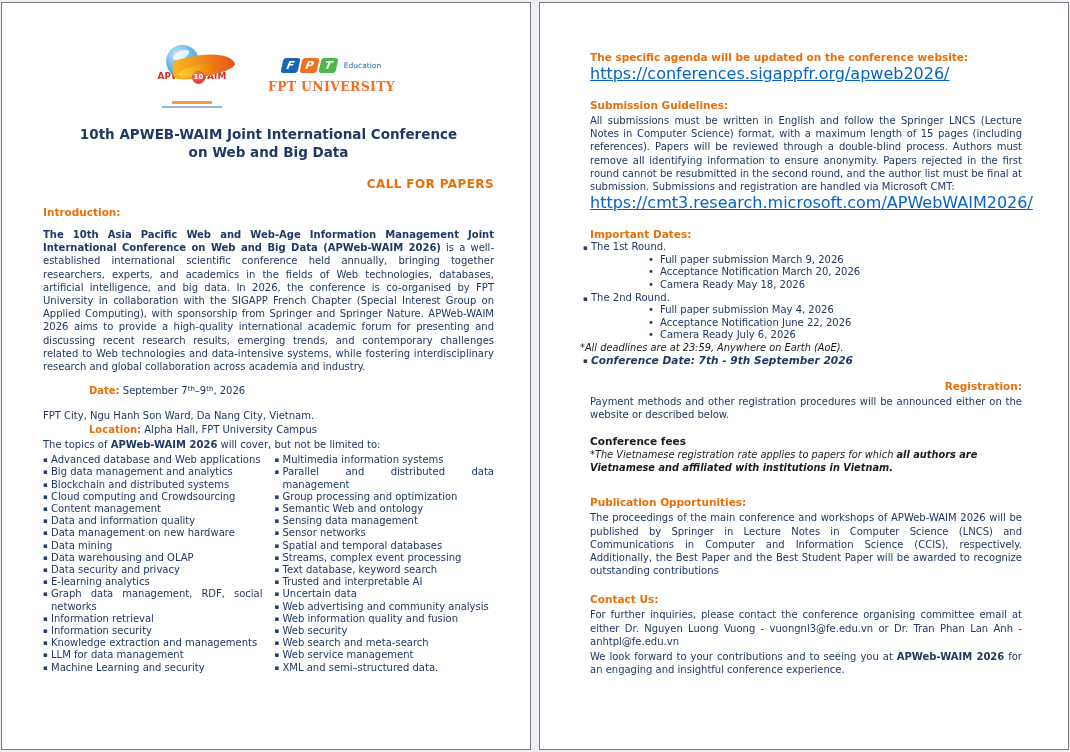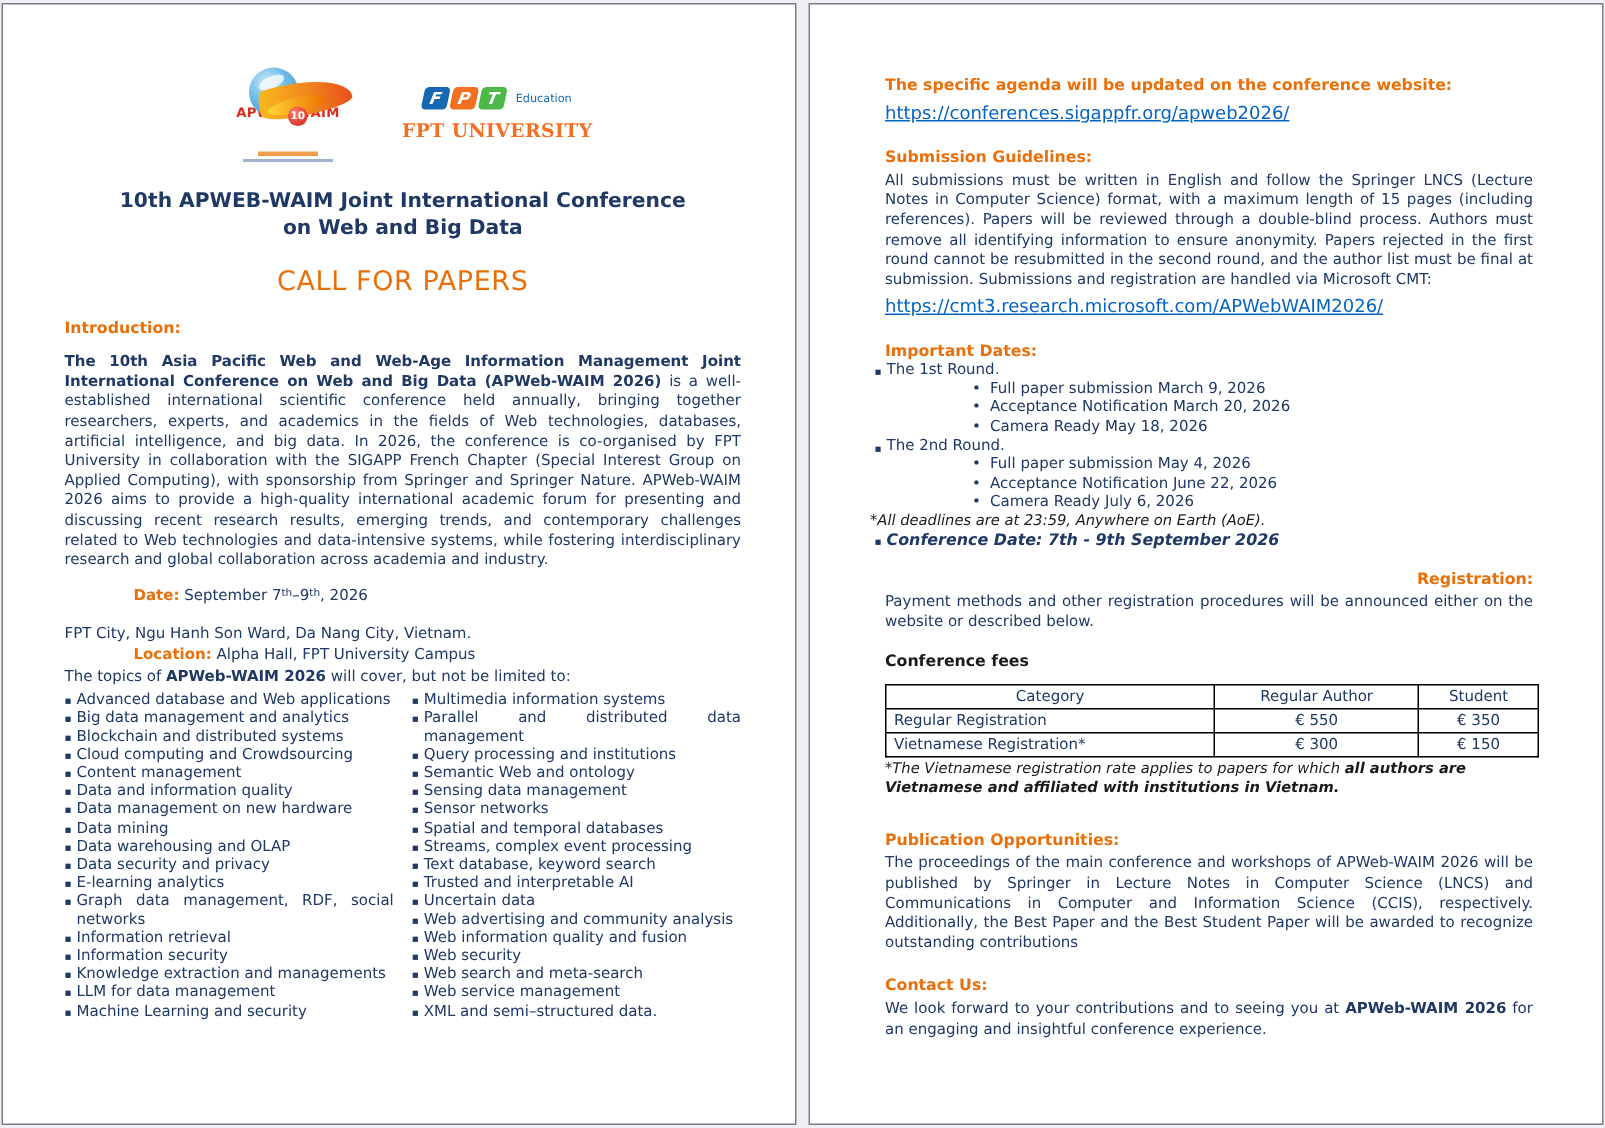--- a/index.html
+++ b/index.html
@@ -20,21 +20,21 @@
     position:absolute;top:2px;height:748px;width:530px;
     background:#ffffff;border:1px solid #7a7d82;box-sizing:border-box;
   }
   #page-left{left:1px;}
   #page-right{left:539px;}
 
   
   .h-orange{color:var(--orange);font-weight:bold;font-size:10.5px;line-height:13px;}
   .h-inline{color:var(--orange);font-weight:bold;padding-left:46px;}
   .body-p{font-size:10px;line-height:13.2px;text-align:justify;margin:0;}
-  .lnk{color:var(--link);text-decoration:underline;font-size:12px;line-height:13px;cursor:pointer;}
+  .lnk{color:var(--link);text-decoration:underline;font-size:16px;line-height:13px;cursor:pointer;}
   .sup{font-size:7px;position:relative;top:-3.5px;}
   .note{color:#1a1a1a;font-style:italic;font-size:9.8px;line-height:12.5px;}
 
   
   .lp-content{padding:42px 36px 0 41px;}
   .logo-row{display:flex;justify-content:center;align-items:flex-start;gap:26px;height:70px;}
 
   .apweb-logo{position:relative;width:100px;height:68px;}
   .globe{position:absolute;left:24px;top:0;width:33px;height:33px;border-radius:50%;z-index:1;
     background:radial-gradient(circle at 35% 30%, #cfe9f7 0%, #6fbde8 40%, #2f8fc7 100%);}
@@ -59,21 +59,21 @@
     color:#fff;font-weight:bold;font-style:italic;font-size:11px;
     display:flex;align-items:center;justify-content:center;}
   .f-blue{background:#1867B2;}
   .f-orange{background:#F36F21;}
   .f-green{background:#4DB848;}
   .edu{color:#1867B2;font-size:7.5px;margin-left:5px;}
   .fpt-univ{margin-top:6px;color:#F36F21;font-weight:bold;
     font-family:"DejaVu Serif", serif;font-size:12.5px;letter-spacing:.3px;}
 
   .doc-title{margin-top:10px;text-align:center;font-weight:bold;font-size:13.5px;line-height:18px;color:var(--navy);}
-  .cfp{margin-top:16px;text-align:center;color:var(--orange);font-weight:normal;font-size:18px;letter-spacing:.4px;}
+  .cfp{margin-top:16px;text-align:right;color:var(--orange);font-weight:bold;font-size:12px;letter-spacing:.4px;}
 
   .sec-intro-h{margin-top:15px;}
   .lp-content .body-p{margin-top:9px;}
   .dateline{margin-top:12px;font-size:10px;}
   .locline{margin-top:13px;font-size:10px;line-height:13.5px;}
 
   .sub-h{margin-top:14px;}
   .sub-intro{margin-top:2px;font-size:10px;line-height:13px;}
 
   .cols{display:flex;gap:12px;margin-top:3px;}
@@ -179,21 +179,21 @@
         <div class="li"><span class="blt">▪</span><span>Graph data management, RDF, social networks</span></div>
         <div class="li"><span class="blt">▪</span><span>Information retrieval</span></div>
         <div class="li"><span class="blt">▪</span><span>Information security</span></div>
         <div class="li"><span class="blt">▪</span><span>Knowledge extraction and managements</span></div>
         <div class="li"><span class="blt">▪</span><span>LLM for data management</span></div>
         <div class="li"><span class="blt">▪</span><span>Machine Learning and security</span></div>
       </div>
       <div class="col">
         <div class="li"><span class="blt">▪</span><span>Multimedia information systems</span></div>
         <div class="li"><span class="blt">▪</span><span>Parallel and distributed data management</span></div>
-        <div class="li"><span class="blt">▪</span><span>Query processing and institutions</span></div>
+        <div class="li"><span class="blt">▪</span><span>Group processing and optimization</span></div>
         <div class="li"><span class="blt">▪</span><span>Semantic Web and ontology</span></div>
         <div class="li"><span class="blt">▪</span><span>Sensing data management</span></div>
         <div class="li"><span class="blt">▪</span><span>Sensor networks</span></div>
         <div class="li"><span class="blt">▪</span><span>Spatial and temporal databases</span></div>
         <div class="li"><span class="blt">▪</span><span>Streams, complex event processing</span></div>
         <div class="li"><span class="blt">▪</span><span>Text database, keyword search</span></div>
         <div class="li"><span class="blt">▪</span><span>Trusted and interpretable AI</span></div>
         <div class="li"><span class="blt">▪</span><span>Uncertain data</span></div>
         <div class="li"><span class="blt">▪</span><span>Web advertising and community analysis</span></div>
         <div class="li"><span class="blt">▪</span><span>Web information quality and fusion</span></div>
@@ -226,41 +226,23 @@
     <div class="id-sub"><span class="rblt">•</span><span>Full paper submission May 4, 2026</span></div>
     <div class="id-sub"><span class="rblt">•</span><span>Acceptance Notification June 22, 2026</span></div>
     <div class="id-sub"><span class="rblt">•</span><span>Camera Ready July 6, 2026</span></div>
     <div class="note id-note">*All deadlines are at 23:59, Anywhere on Earth (AoE).</div>
     <div class="id-item"><span class="blt">▪</span><span class="conf-date">Conference Date: 7th - 9th September 2026</span></div>
 
     <div class="h-orange mt18">Registration:</div>
     <p class="body-p">Payment methods and other registration procedures will be announced either on the website or described below.</p>
 
     <div class="fees-title">Conference fees</div>
-    <table class="fees">
-      <tbody>
-          <tr>
-        <th>Category</th>
-        <th>Regular Author</th>
-        <th>Student</th>
-      </tr>
-      <tr>
-        <td class="tl">Regular Registration</td>
-        <td>€ 550</td>
-        <td>€ 350</td>
-      </tr>
-      <tr>
-        <td class="tl">Vietnamese Registration*</td>
-        <td>€ 300</td>
-        <td>€ 150</td>
-      </tr>
-    </tbody>
-      </table>
     <div class="note fees-note"><span>*The Vietnamese registration rate applies to papers for which </span><b>all authors are Vietnamese and affiliated with institutions in Vietnam.</b></div>
 
     <div class="h-orange mt22">Publication Opportunities:</div>
     <p class="body-p mt14">The proceedings of the main conference and workshops of APWeb-WAIM 2026 will be published by Springer in Lecture Notes in Computer Science (LNCS) and Communications in Computer and Information Science (CCIS), respectively. Additionally, the Best Paper and the Best Student Paper will be awarded to recognize outstanding contributions</p>
 
     <div class="h-orange mt16">Contact Us:</div>
+    <p class="body-p mt14">For further inquiries, please contact the conference organising committee email at either Dr. Nguyen Luong Vuong - vuongnl3@fe.edu.vn or Dr. Tran Phan Lan Anh - anhtpl@fe.edu.vn</p>
     <p class="body-p mt14"><span>We look forward to your contributions and to seeing you at </span><span class="nb">APWeb-WAIM 2026</span><span> for an engaging and insightful conference experience.</span></p>
 
   </div>
 </div>
 
 </body></html>

